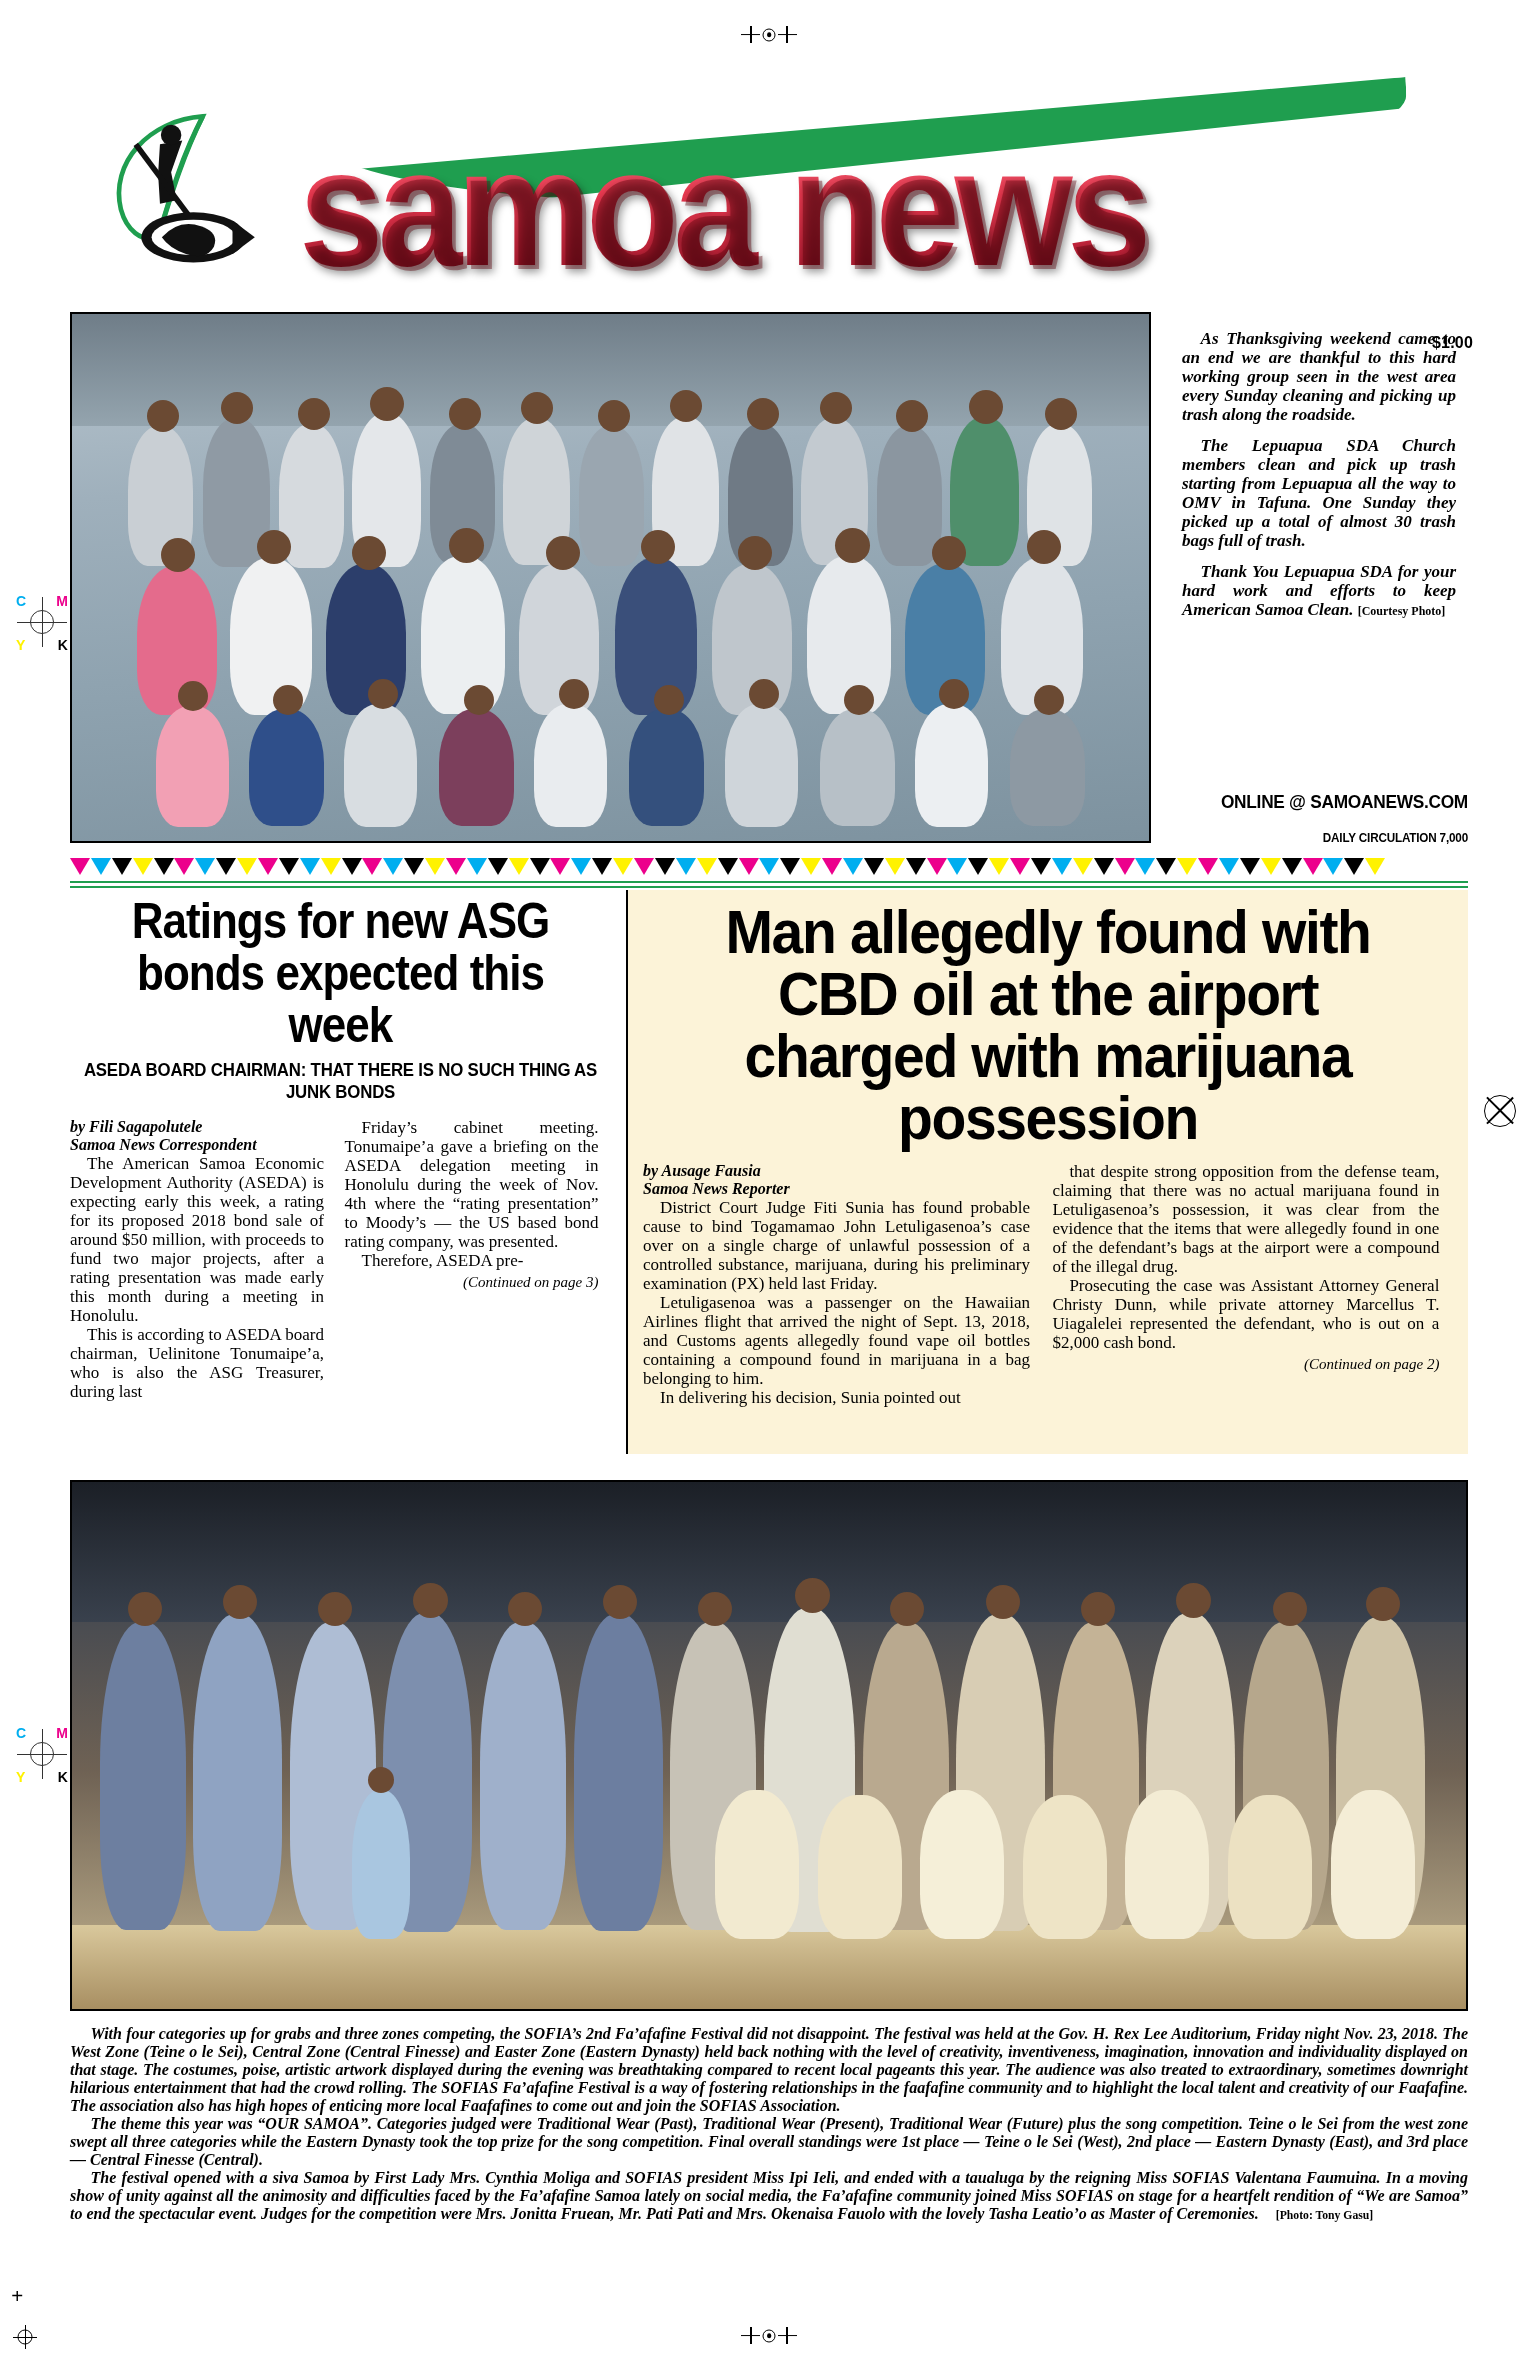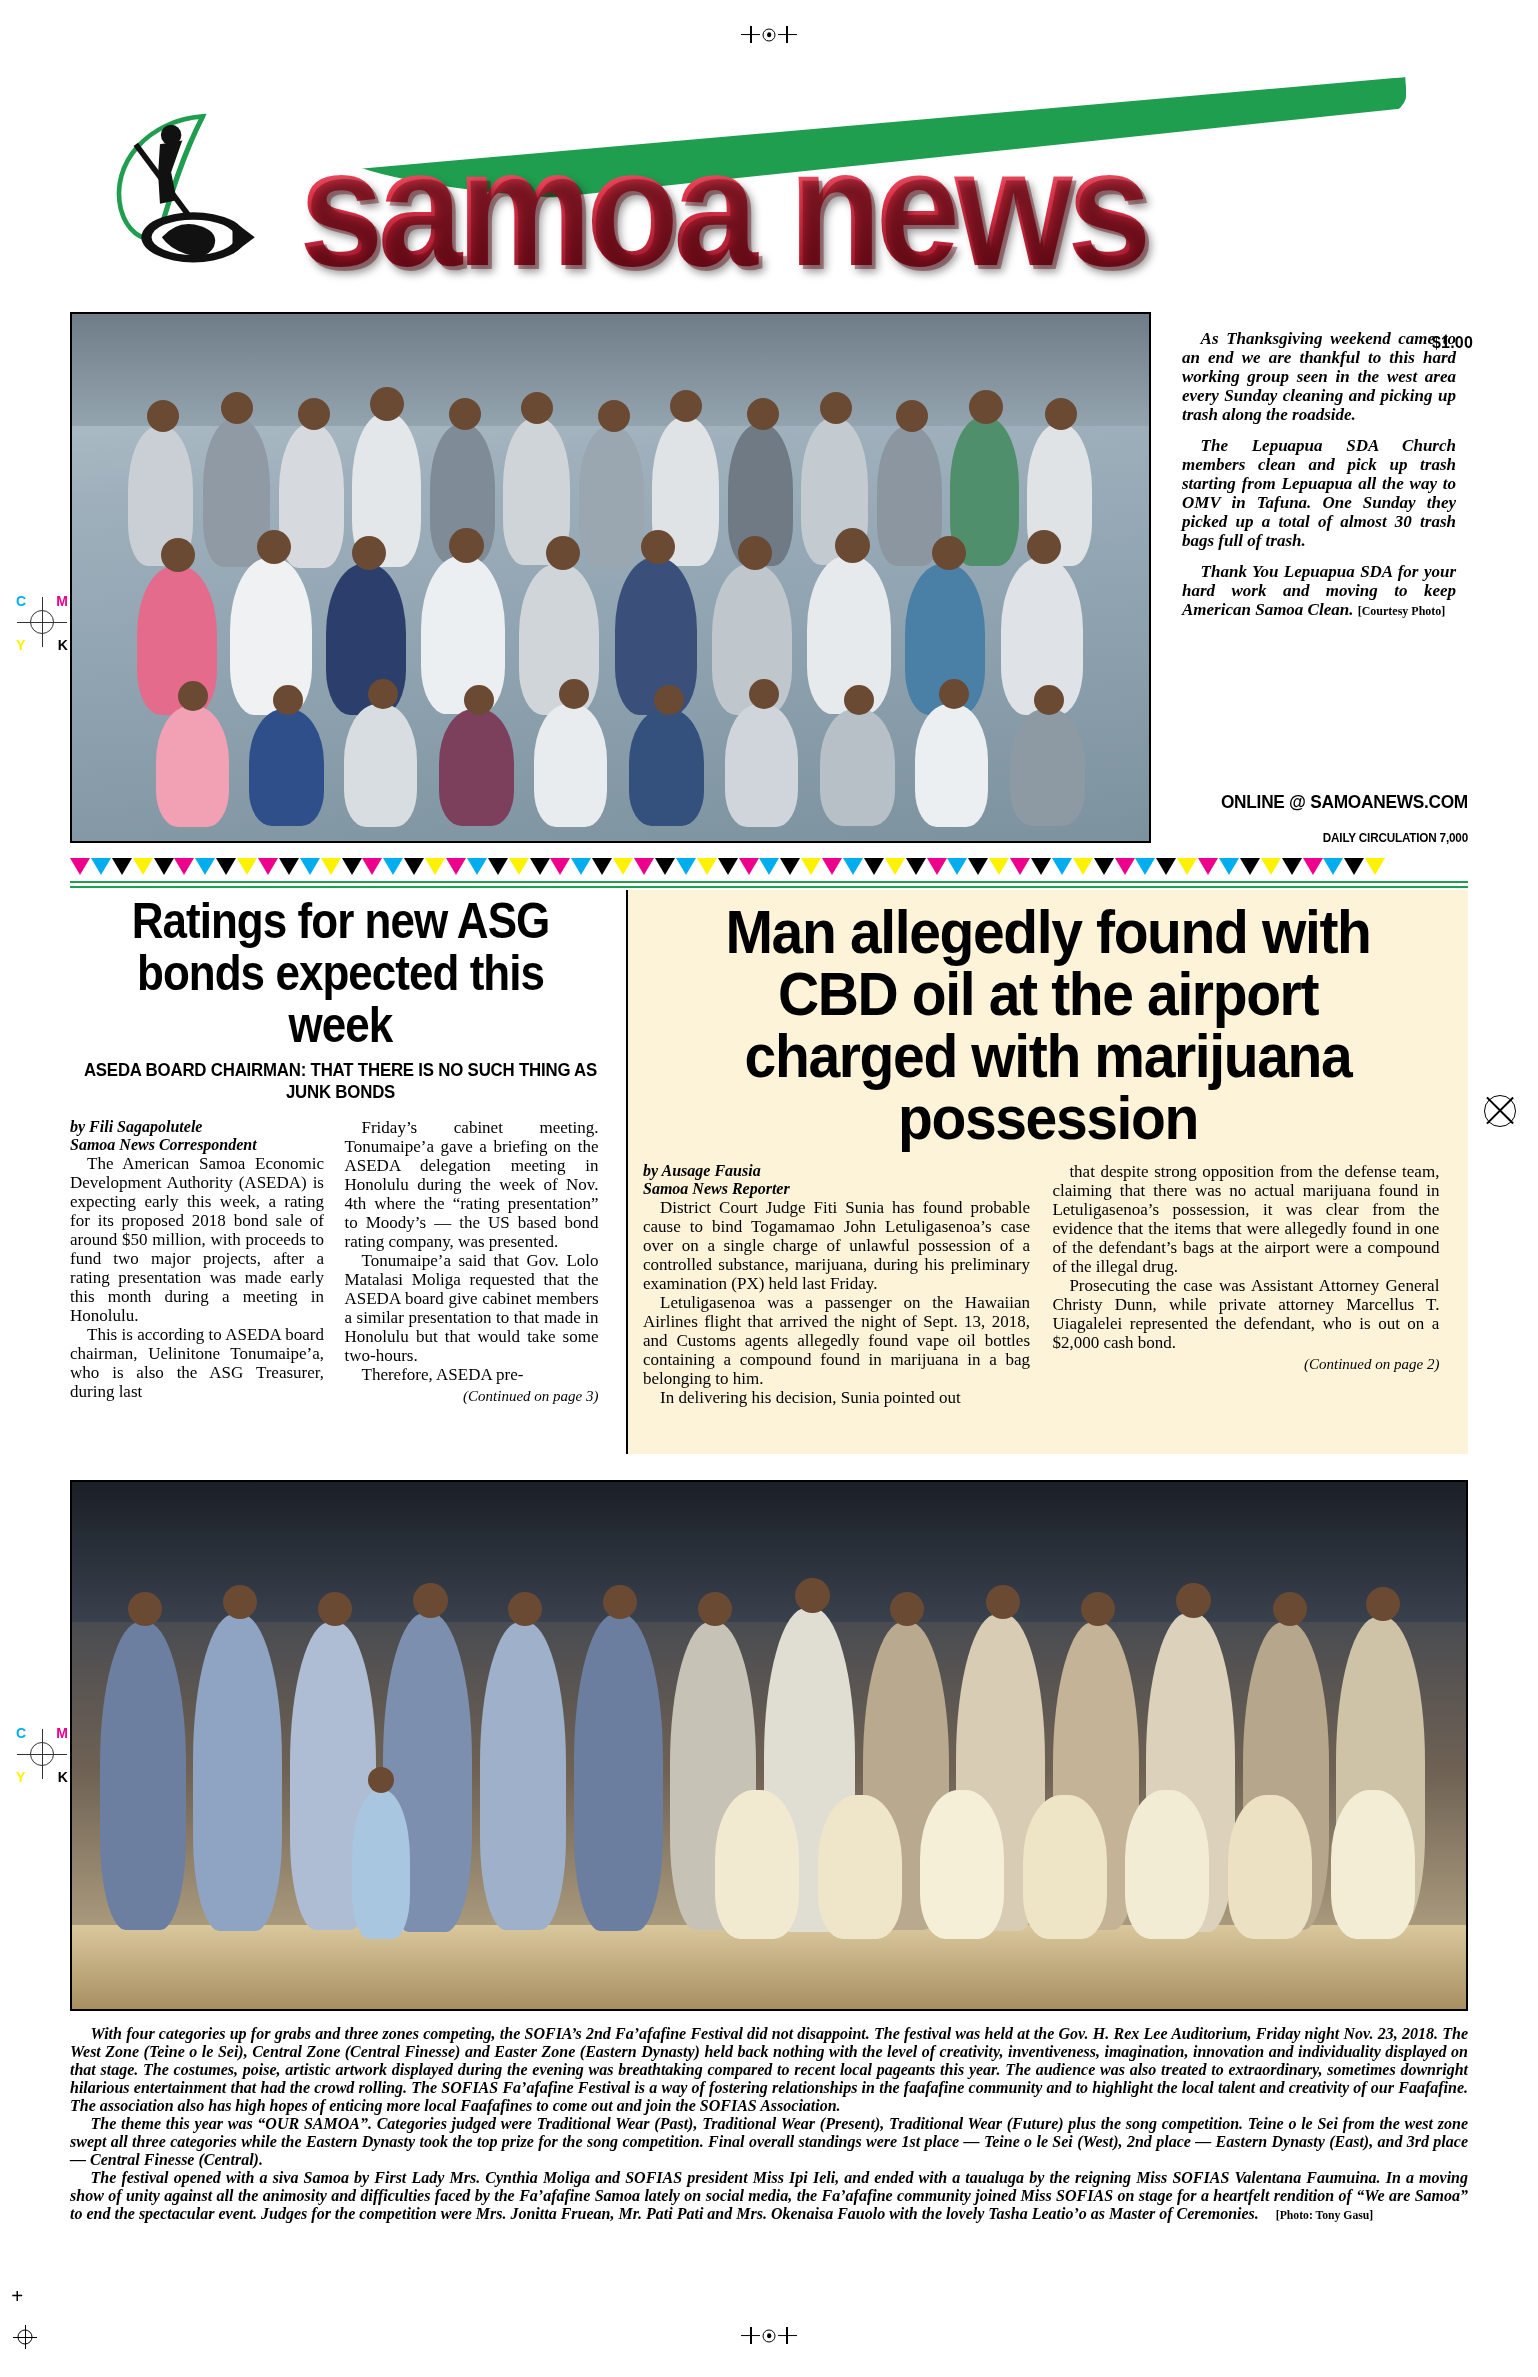--- a/index.html
+++ b/index.html
@@ -354,21 +354,21 @@
     <div class="head" style="left:677px; top:365px; width:30px; height:30px;"></div>
     <div class="head" style="left:772px; top:371px; width:30px; height:30px;"></div>
     <div class="head" style="left:867px; top:365px; width:30px; height:30px;"></div>
     <div class="head" style="left:962px;top:371px; width:30px; height:30px;"></div>
   </div>
 </div>
 
 <div class="caption-col">
   <p>As Thanksgiving weekend came to an end we are thankful to this hard working group seen in the west area every Sunday cleaning and picking up trash along the roadside.</p>
   <p>The Lepuapua SDA Church members clean and pick up trash starting from Lepuapua all the way to OMV in Tafuna. One Sunday they picked up a total of almost 30 trash bags full of trash.</p>
-  <p><span>Thank You Lepuapua SDA for your hard work and moving to keep American Samoa Clean.</span> <span class="credit-inline">[Courtesy Photo]</span></p>
+  <p><span>Thank You Lepuapua SDA for your hard work and efforts to keep American Samoa Clean.</span> <span class="credit-inline">[Courtesy Photo]</span></p>
 </div>
 
 <div class="online-line">ONLINE @ SAMOANEWS.COM</div>
 <div class="circ-line">DAILY CIRCULATION 7,000</div>
 
 <div class="tri-rule" id="triRule">
     <div class="tri" style="border-top-color: rgb(236, 0, 140);"></div>
     <div class="tri" style="border-top-color: rgb(0, 174, 239);"></div>
     <div class="tri" style="border-top-color: rgb(0, 0, 0);"></div>
     <div class="tri" style="border-top-color: rgb(255, 242, 0);"></div>
@@ -442,21 +442,20 @@
   <div class="sub-left">ASEDA BOARD CHAIRMAN: THAT THERE IS NO SUCH THING AS JUNK BONDS</div>
   <div class="cols2">
     <div class="col">
       <div class="byline">by Fili Sagapolutele</div>
       <div class="byline">Samoa News Correspondent</div>
       <p>The American Samoa Economic Development Authority (ASEDA) is expecting early this week, a rating for its proposed 2018 bond sale of around $50 million, with proceeds to fund two major projects, after a rating presentation was made early this month during a meeting in Honolulu.</p>
       <p>This is according to ASEDA board chairman, Uelinitone Tonumaipe’a, who is also the ASG Treasurer, during last</p>
     </div>
     <div class="col">
       <p>Friday’s cabinet meeting. Tonumaipe’a gave a briefing on the ASEDA delegation meeting in Honolulu during the week of Nov. 4th where the “rating presentation” to Moody’s — the US based bond rating company, was presented.</p>
-      <p>Tonumaipe’a said that Gov. Lolo Matalasi Moliga requested that the ASEDA board give cabinet members a similar presentation to that made in Honolulu but that would take some two-hours.</p>
       <p>Therefore, ASEDA pre-</p>
       <div class="cont">(Continued on page 3)</div>
     </div>
   </div>
 </div>
 
 <div class="story-center">
   <div class="hl-center">Man allegedly found with CBD oil at the airport charged with marijuana possession</div>
   <div class="cc-cols">
     <div class="cc-col">

